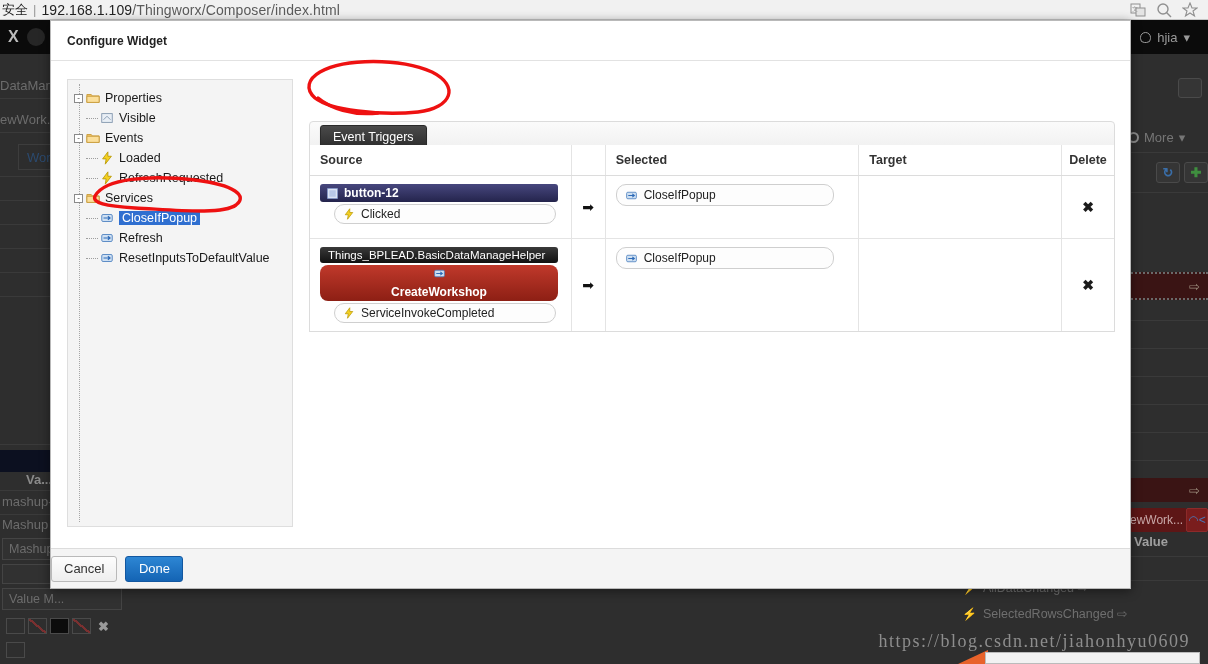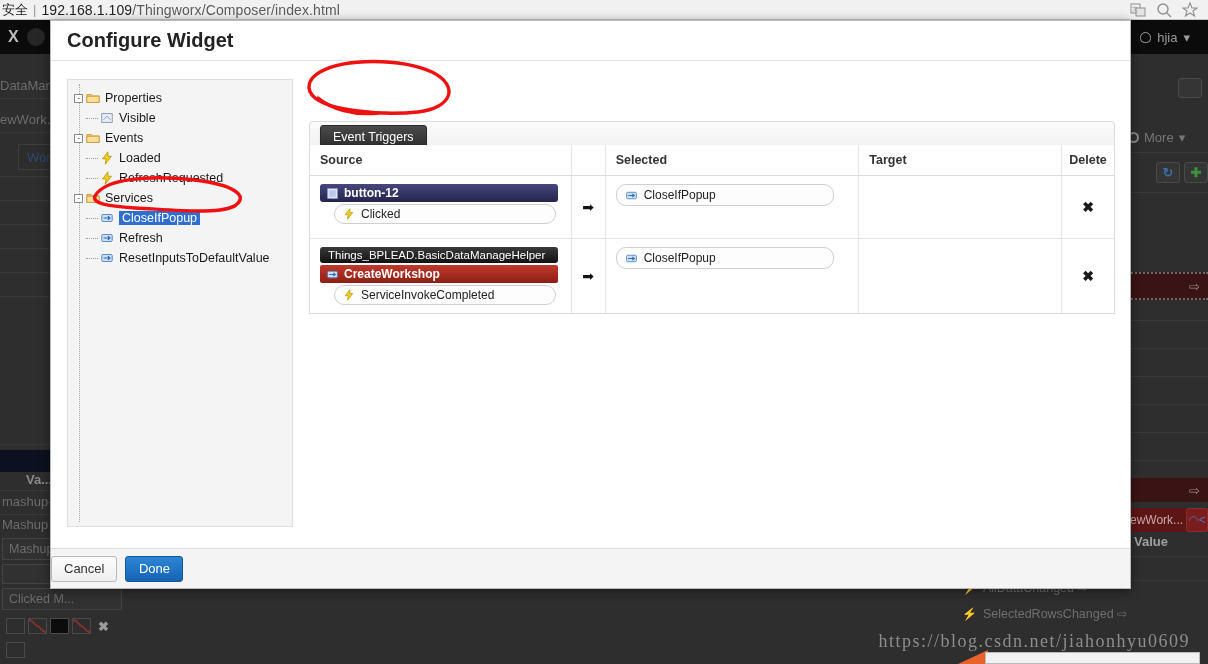--- a/index.html
+++ b/index.html
@@ -95,21 +95,21 @@
   
   .modal{
     position:absolute; left:50px; top:20px; width:1081px; height:569px;
     background:#ffffff; border:1px solid #b9b9b9;
     box-shadow:0 2px 10px rgba(0,0,0,.45);
   }
   .modal-head{
     height:40px; border-bottom:1px solid #e2e2e2;
     display:flex; align-items:center; padding-left:16px;
   }
-  .modal-title{ font-size:20px; font-weight:bold; color:#222; }
+  .modal-title{ font-size:12px; font-weight:bold; color:#222; }
   .modal-body{ position:relative; height:487px; background:#fff; }
   .modal-foot{
     height:40px; background:#f4f4f4; border-top:1px solid #dcdcdc;
     display:flex; align-items:center; gap:8px; padding-right:18px;
   }
   .btn{
     min-width:58px; height:26px; border-radius:3px; font-size:13px;
     display:flex;align-items:center;justify-content:center; padding:0 12px; cursor:pointer;
   }
   .btn-cancel{ background:linear-gradient(#fdfdfd,#eeeeee); border:1px solid #b9b9b9; color:#333; }
@@ -166,21 +166,21 @@
   .bar-black{
     background:linear-gradient(#3a3a3a,#111); color:#fff; font-size:11.5px; font-weight:normal;
     border-radius:3px; padding:2px 8px; display:inline-flex; align-items:center; white-space:nowrap; width:238px;
   }
   .bar-navy{
     background:linear-gradient(#47477e,#24244c); color:#fff; font-size:12px; font-weight:bold;
     border-radius:3px; padding:2px 6px; display:flex; align-items:center; gap:5px; width:238px;
   }
   .bar-red{
     background:linear-gradient(#c0392b,#8d1f14); color:#fff; font-size:12px; font-weight:bold;
-    border-radius:2px; padding:2px 6px; display:flex; align-items:center; gap:5px; width:238px;
+    border-radius:8px; padding:2px 16px; display:flex; align-items:center; gap:5px; width:238px;flex-direction:column;
   }
   .pill{
     background:#fdfdfd; border:1px solid #cfcfcf; border-radius:10px;
     font-size:12px; color:#222; padding:2px 8px; display:flex; align-items:center; gap:6px;
     width:222px; margin-left:14px;
   }
   .pill-sel{
     background:#fdfdfd; border:1px solid #cfcfcf; border-radius:10px;
     font-size:12px; color:#222; padding:3px 8px; display:flex; align-items:center; gap:6px; width:218px;
   }
@@ -245,21 +245,21 @@
   <span class="bg-text" style="left:26px; top:452px; font-weight:bold; color:#8a8a8a;">Va...</span>
   <div class="bg-line" style="left:0;top:470px;width:130px;"></div>
   <span class="bg-text" style="left:2px; top:474px;">mashup-...</span>
   <div class="bg-line" style="left:0;top:494px;width:130px;"></div>
   <span class="bg-text" style="left:2px; top:497px;">Mashup</span>
   <div class="bg-input" style="left:2px; top:518px; width:120px; height:22px;">
     <span>Mashup</span>
   </div>
   <div class="bg-input" style="left:2px; top:544px; width:120px; height:20px;"></div>
   <div class="bg-input" style="left:2px; top:568px; width:120px; height:22px;">
-    <span>Clicked M...</span>
+    <span>Value M...</span>
   </div>
   <div class="swatches" style="left:6px; top:598px;">
     <span class="sw"></span>
     <span class="sw slash"></span>
     <span class="sw black"></span>
     <span class="sw slash"></span>
     <span style="color:#9a9a9a;font-size:13px;font-weight:bold;margin-left:4px;">✖</span>
   </div>
   <span class="sw" style="position:absolute;left:6px;top:622px;"></span>
 

